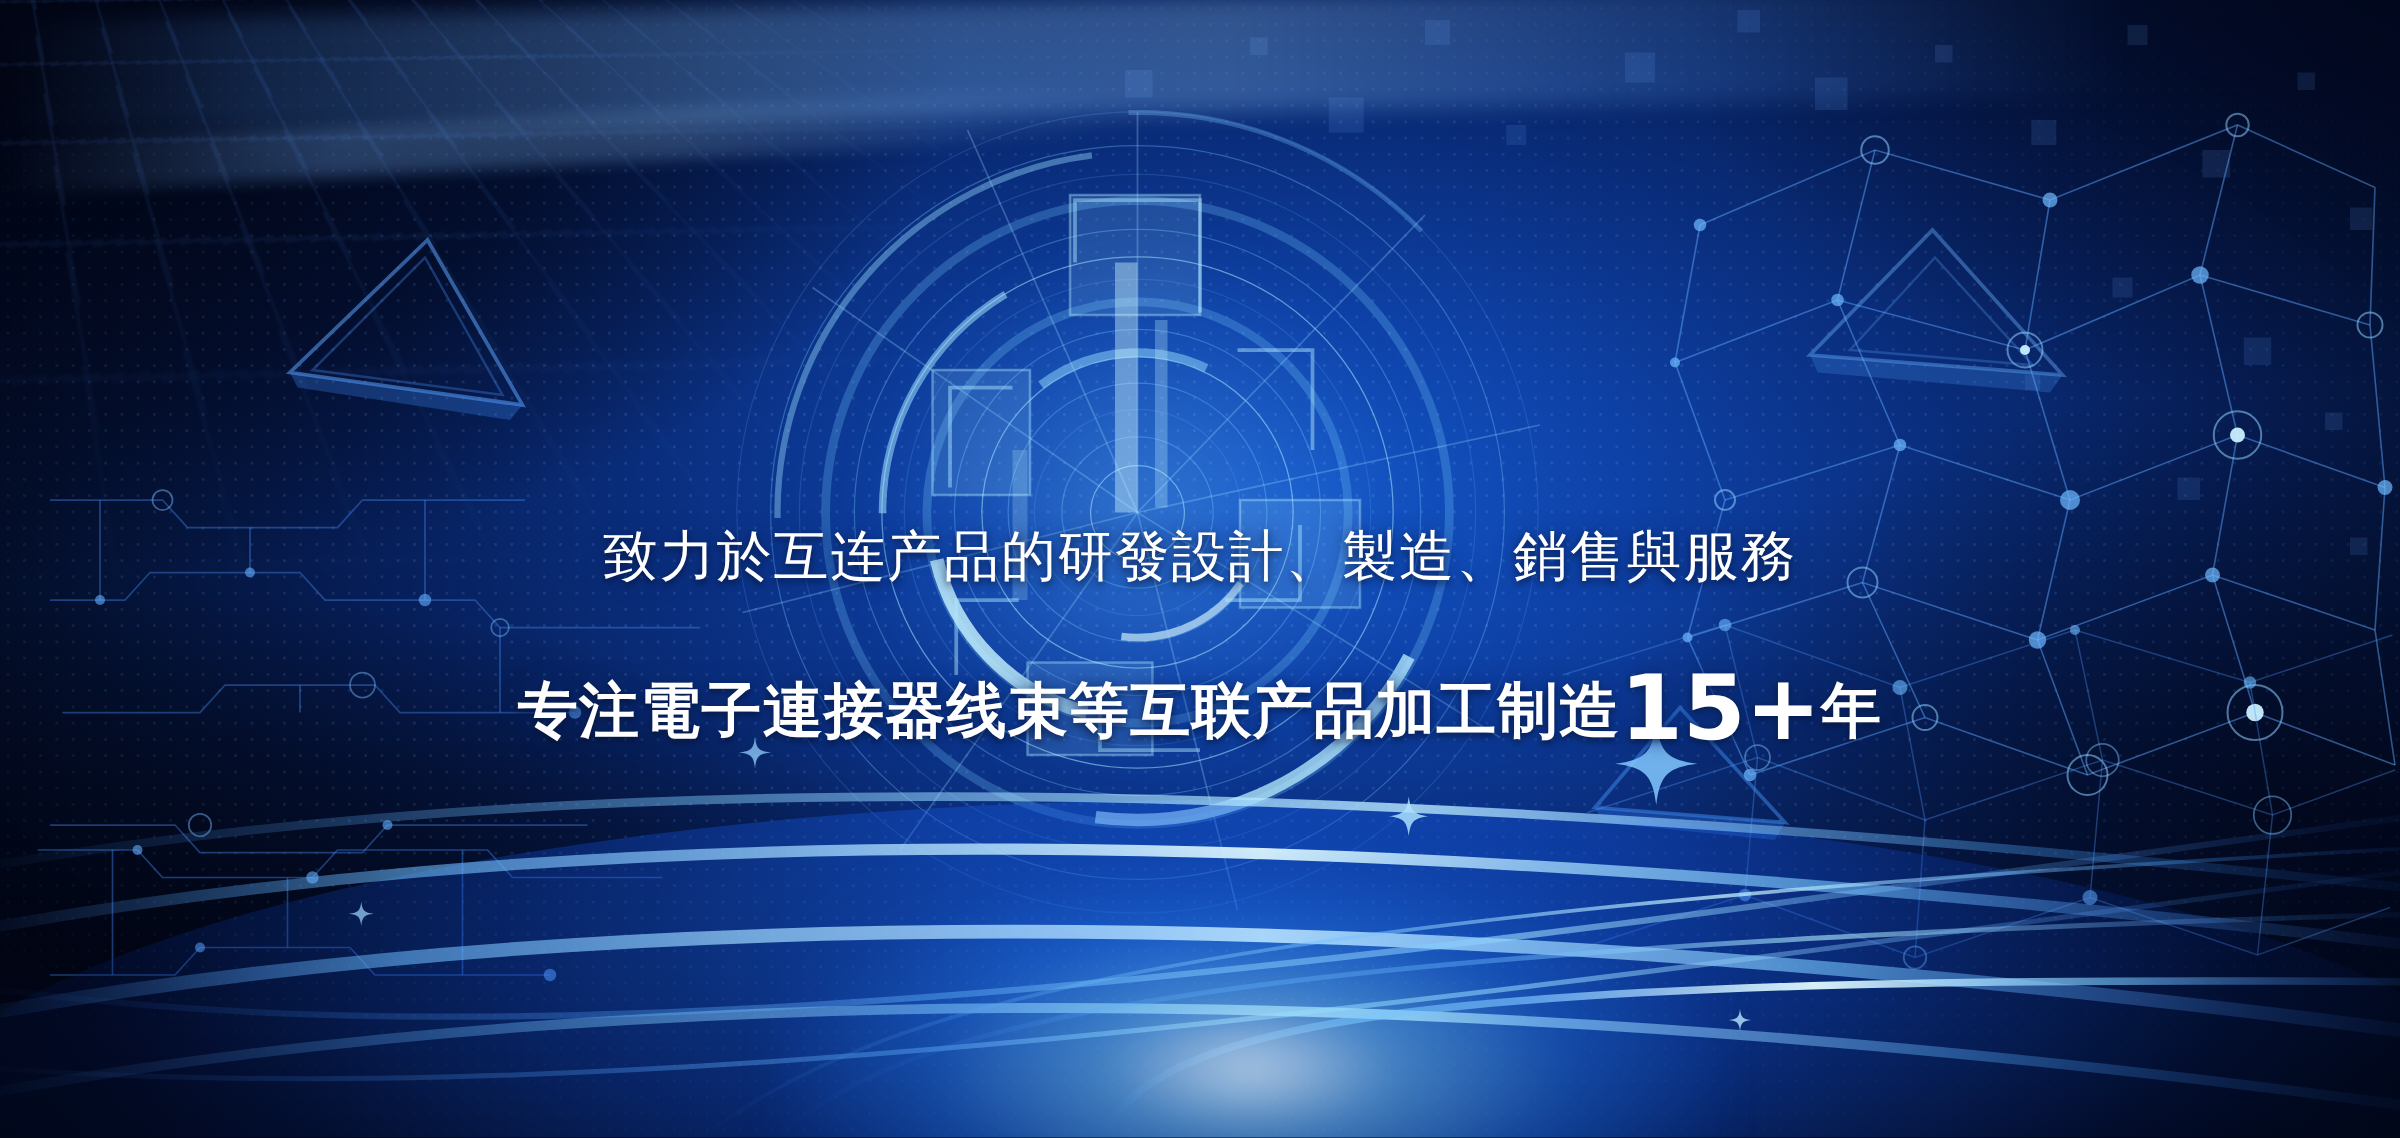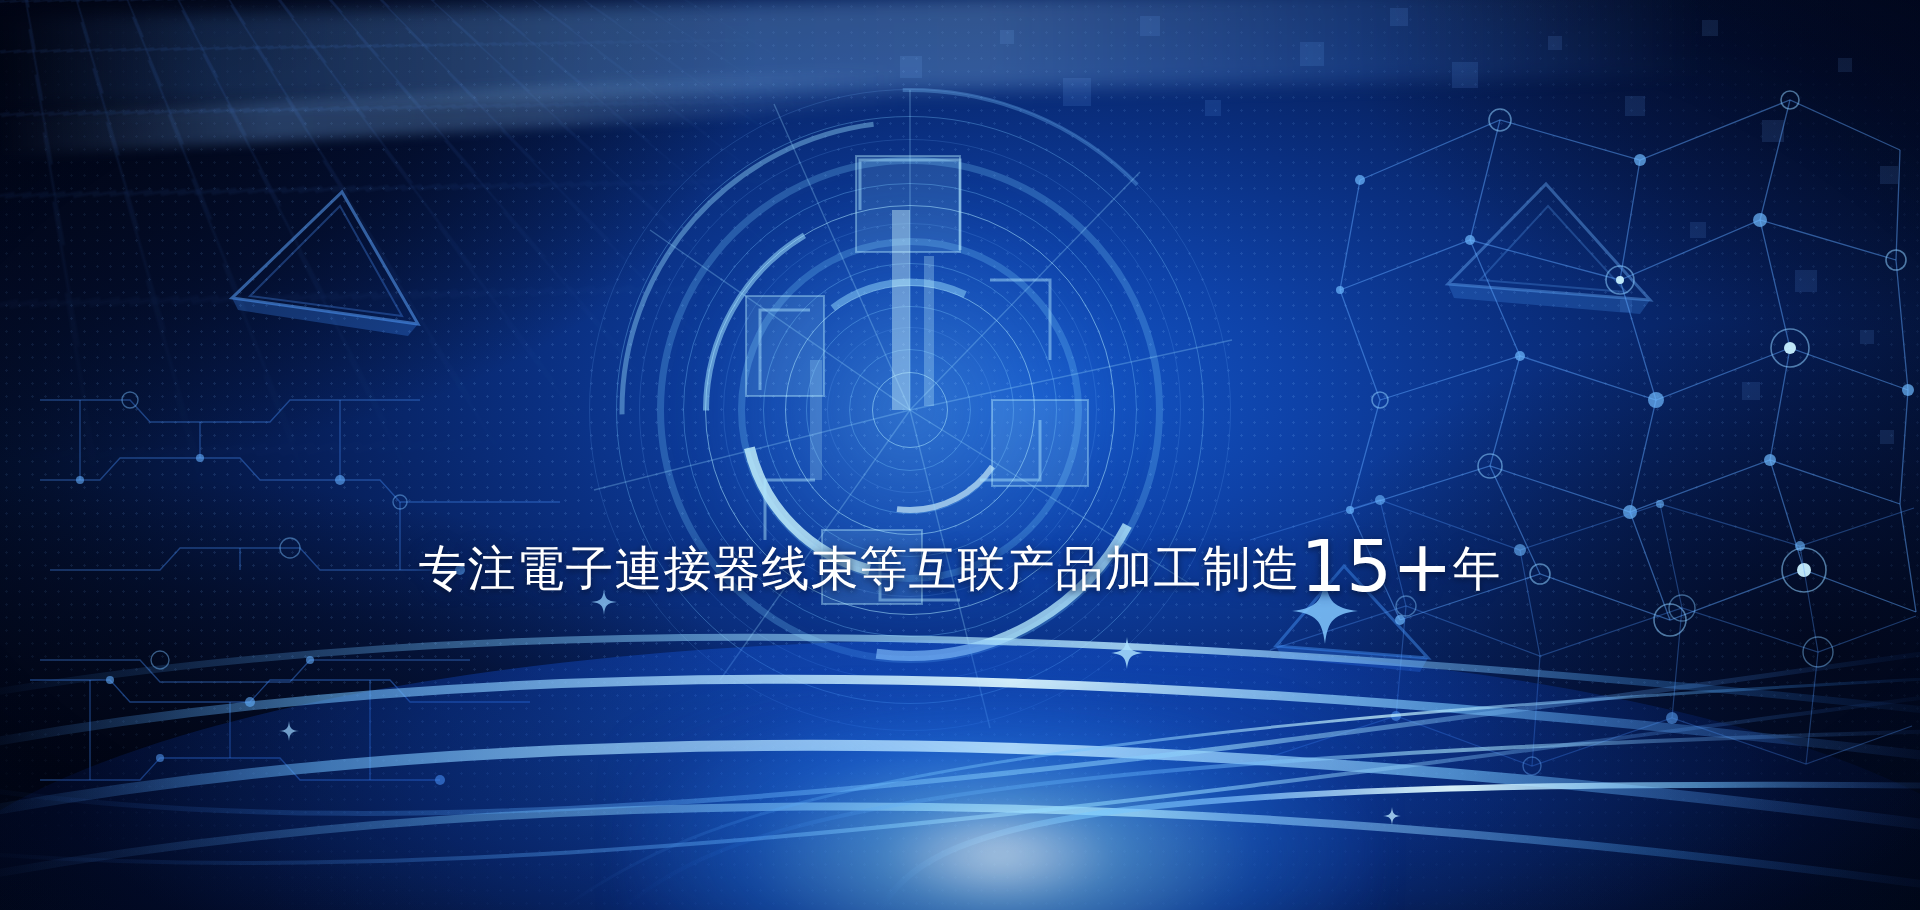--- a/index.html
+++ b/index.html
@@ -165,21 +165,21 @@
     white-space: nowrap;
   }
   .headline-2 {
     position: absolute;
     left: 0; top: 530px; width: 1920px;
     text-align: center;
     color: #ffffff;
     line-height: 1;
     font-size: 48px;
     letter-spacing: 1px;
-    font-weight: 400;
+    font-weight: 700;
     text-shadow: 0 0 16px rgba(10,40,110,0.85), 0 2px 6px rgba(0,0,0,0.55);
     white-space: nowrap;
   }
   .headline-2 .yrs {
     font-size: 72px;
     letter-spacing: 0;
     vertical-align: -6px;
   }
   .headline-2 .seg { display: inline; }
 </style>
@@ -488,19 +488,20 @@
   </div>
   <div class="sparkle" style="left:1382px; top:806px;">
     <svg width="20" height="20" viewBox="0 0 20 20">
       <path d="M10,1 C10.7,7.8 12.2,9.3 19,10 C12.2,10.7 10.7,12.2 10,19 C9.3,12.2 7.8,10.7 1,10 C7.8,9.3 9.3,7.8 10,1 Z" fill="rgba(185,230,255,0.8)"></path>
     </svg>
   </div>
 
   <div class="layer bg-vignette"></div>
 
   <div class="copy">
+    <div class="headline-1">致力於互连产品的研發設計、製造、銷售與服務</div>
 
     <div class="headline-2">
       <span class="seg">专注電子連接器线束等互联产品加工制造</span><span class="yrs">15+</span><span class="seg">年</span>
     </div>
   </div>
 
 </div>
 
 </body></html>

